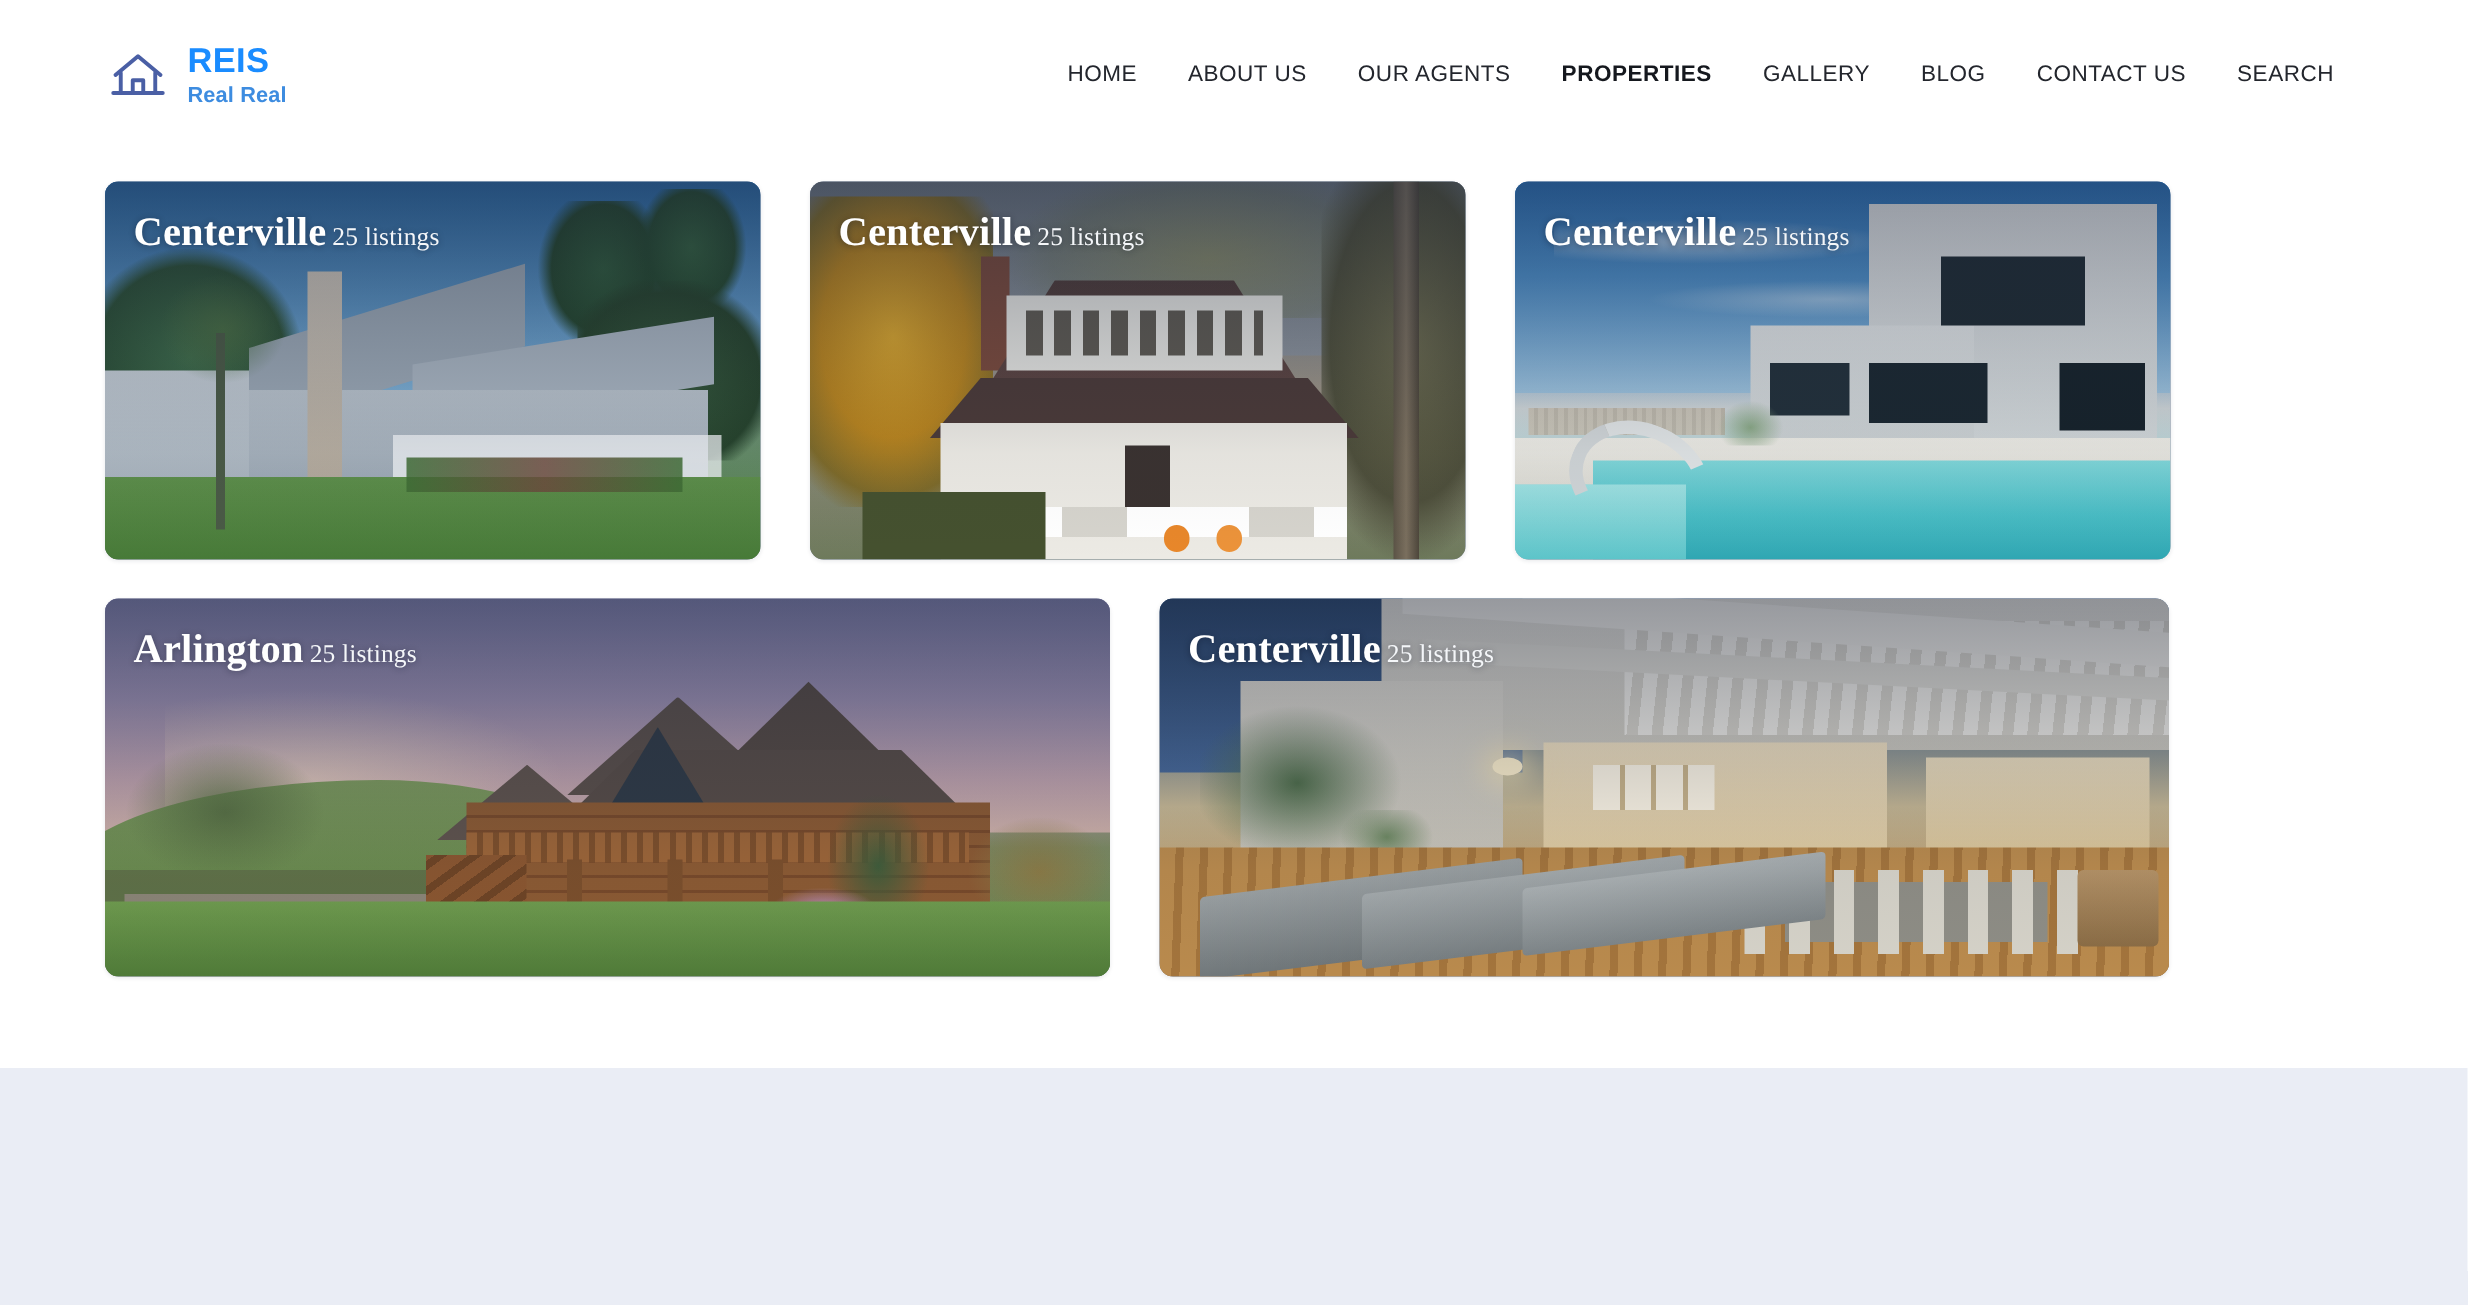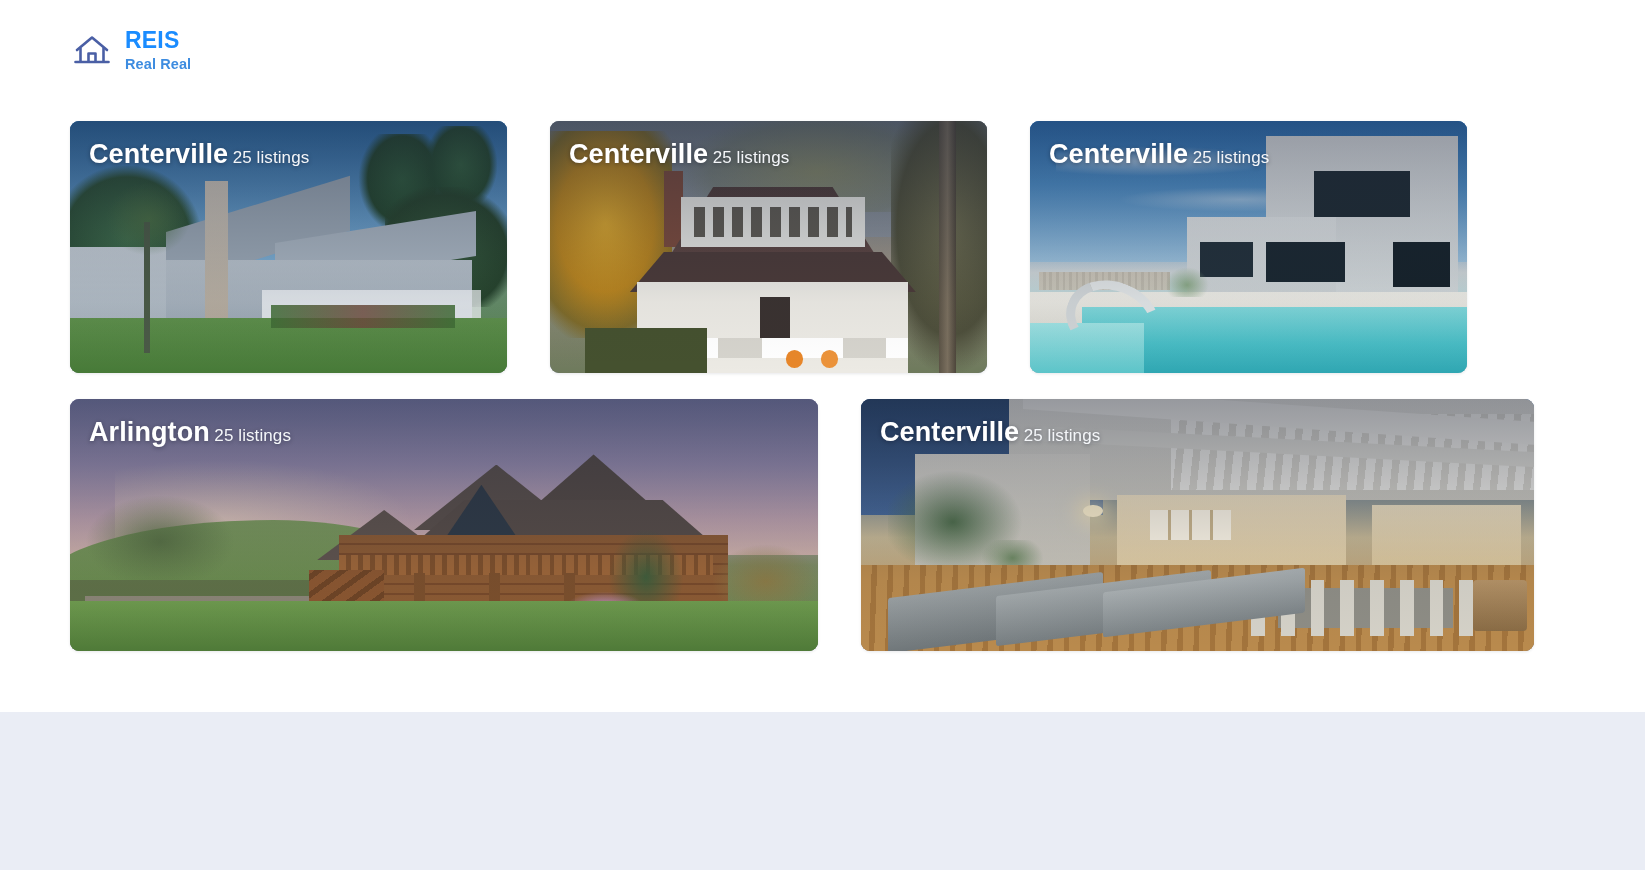--- a/index.html
+++ b/index.html
@@ -86,40 +86,41 @@
   }
 
   
   .page-main {
     padding: 22px 70px 0 70px;
     background: #ffffff;
   }
 
   .card-row {
     display: flex;
-    gap: 43px;
+    gap: 33px;
+    font-family: Liberation Serif, serif;
   }
 
   .card-row + .card-row {
     margin-top: 26px;
   }
 
   .locality-card {
     position: relative;
     height: 252px;
     border-radius: 9px;
     overflow: hidden;
     cursor: pointer;
     flex: 0 0 auto;
     background: #6d7a90;
     box-shadow: 0 1px 3px rgba(20,28,48,0.10);
   }
 
   .locality-card.w-small { width: 437px; }
-  .locality-card.w-wide  { width: 748px; }
+  .locality-card.w-wide  { width: 670px; }
   .locality-card.w-wide2 { width: 673px; }
 
   
   .photo {
     position: absolute;
     inset: 0;
     overflow: hidden;
   }
   .photo i, .photo b, .photo u, .photo s {
     position: absolute;
@@ -287,20 +288,30 @@
           <path d="M5.5 34 H38.5"></path>
         </g>
       </svg>
     </span>
     <span class="brand-text">
       <span class="brand-title">REIS</span>
       <span class="brand-sub">Real Real</span>
     </span>
   </a>
 
+  <nav class="main-nav">
+    <a class="nav-item" href="#">HOME</a>
+    <a class="nav-item" href="#">ABOUT US</a>
+    <a class="nav-item" href="#">OUR AGENTS</a>
+    <a class="nav-item is-active" href="#">PROPERTIES</a>
+    <a class="nav-item" href="#">GALLERY</a>
+    <a class="nav-item" href="#">BLOG</a>
+    <a class="nav-item" href="#">CONTACT US</a>
+    <a class="nav-item" href="#">SEARCH</a>
+  </nav>
 
 </header>
 
 <main class="page-main">
 
   <div class="card-row">
 
     <a class="locality-card w-small" href="#">
       <span class="photo ph-craftsman">
         <i class="sky"></i>

